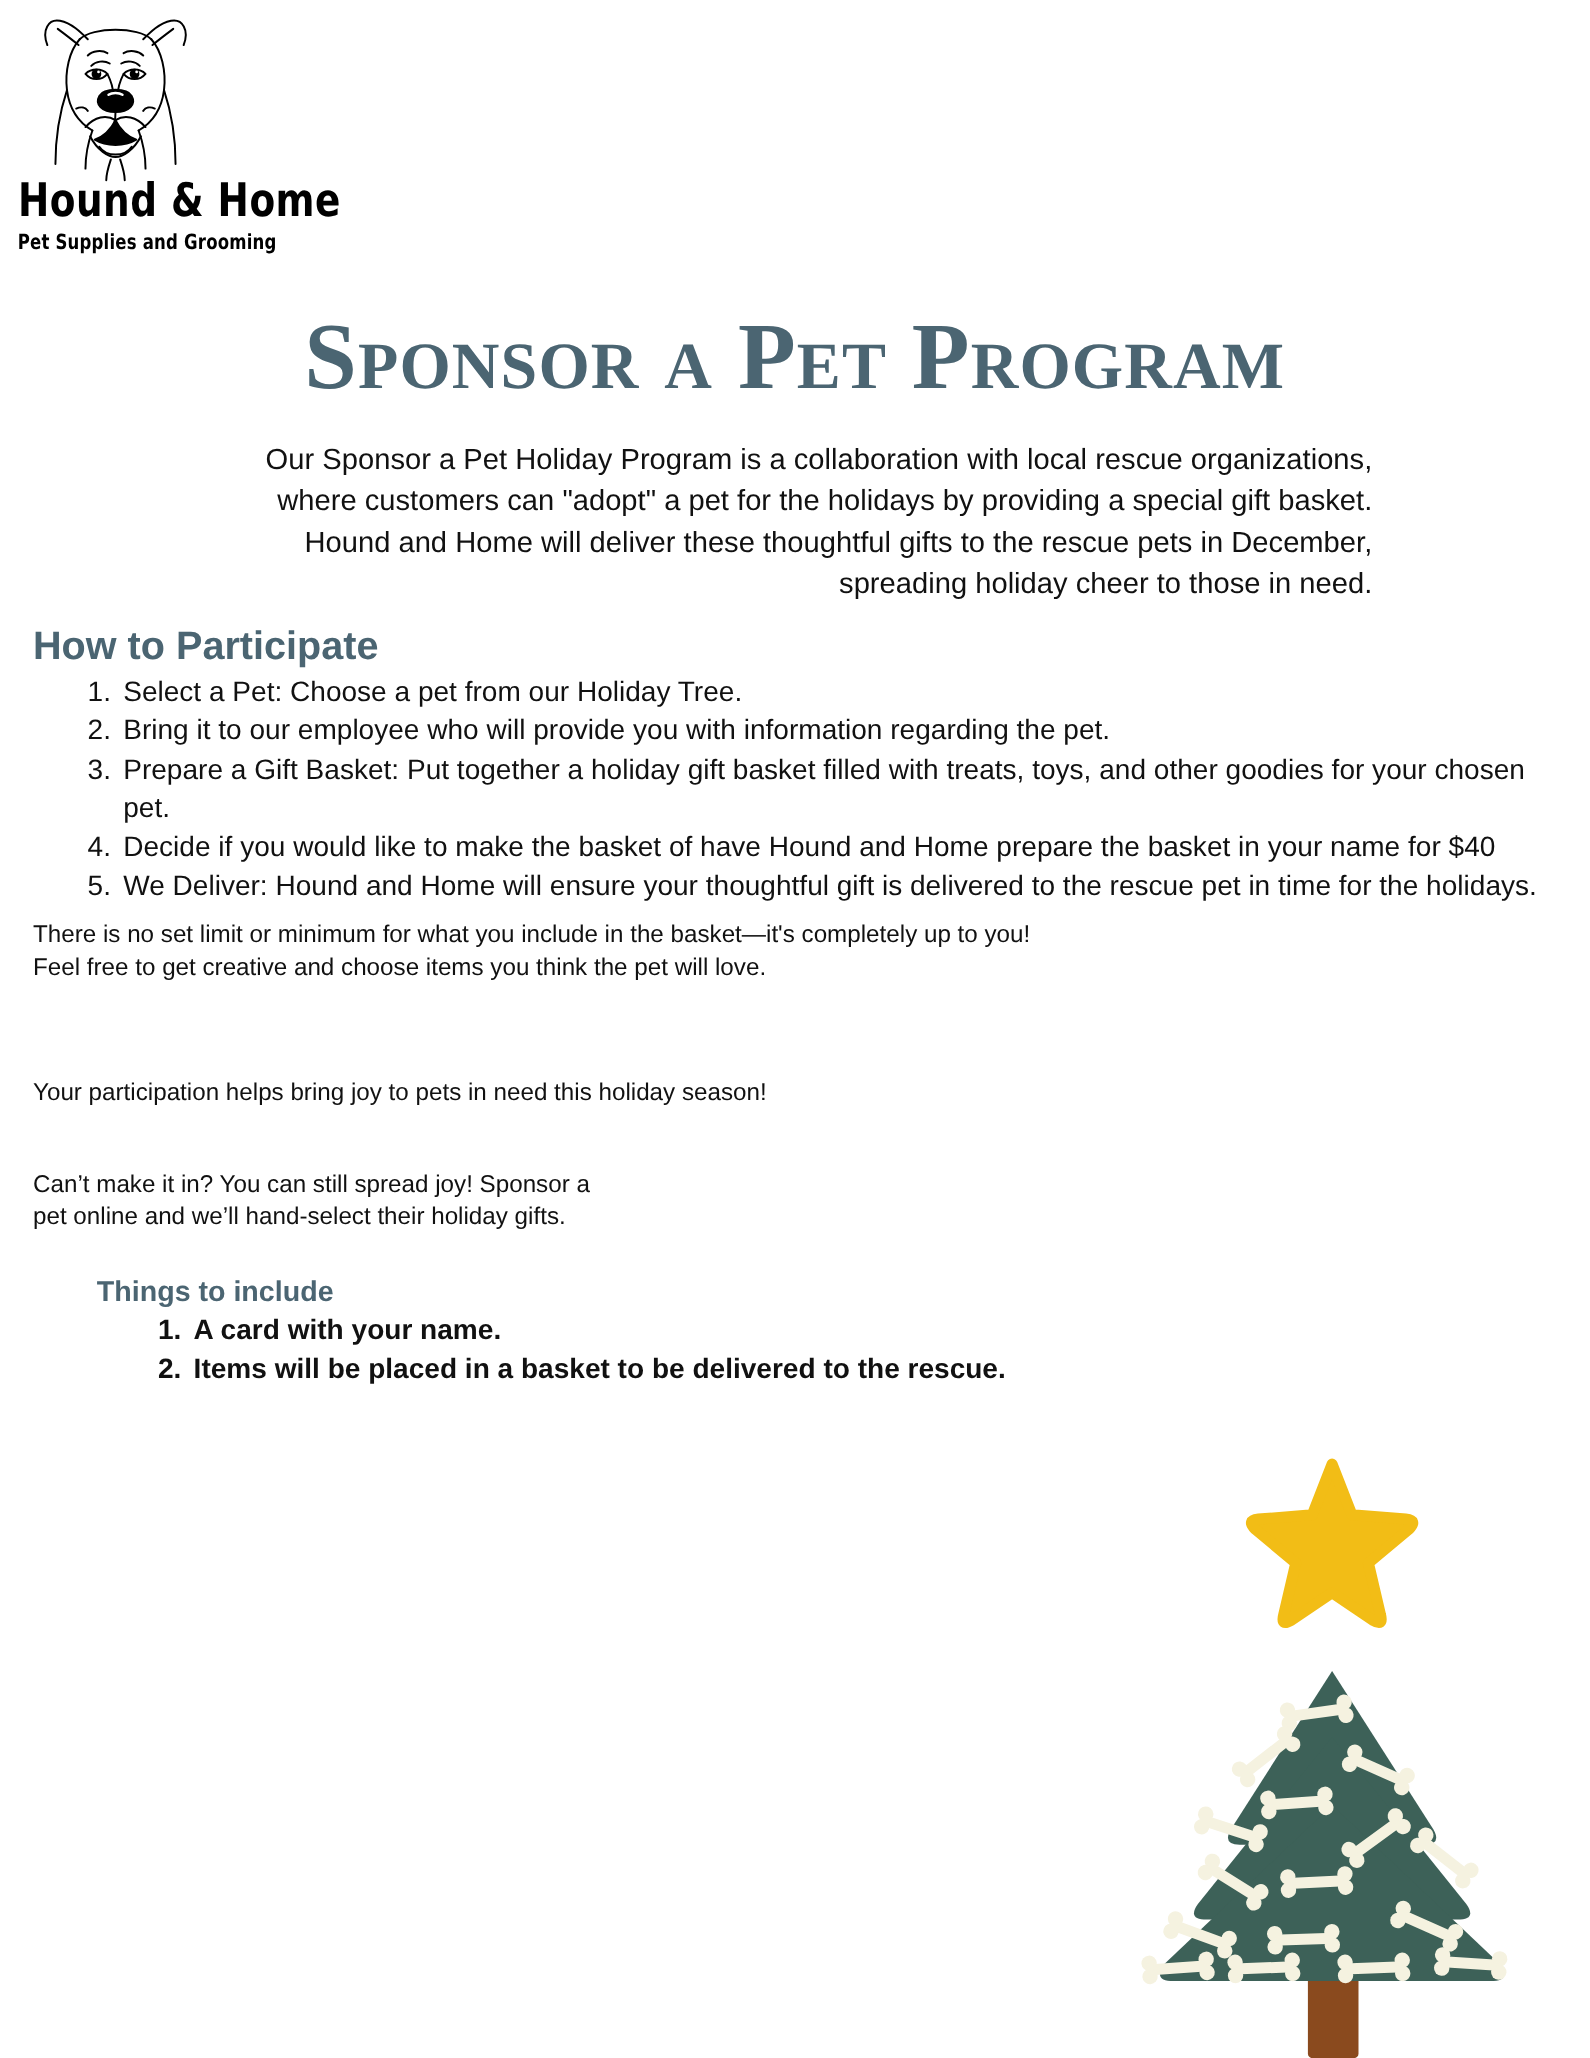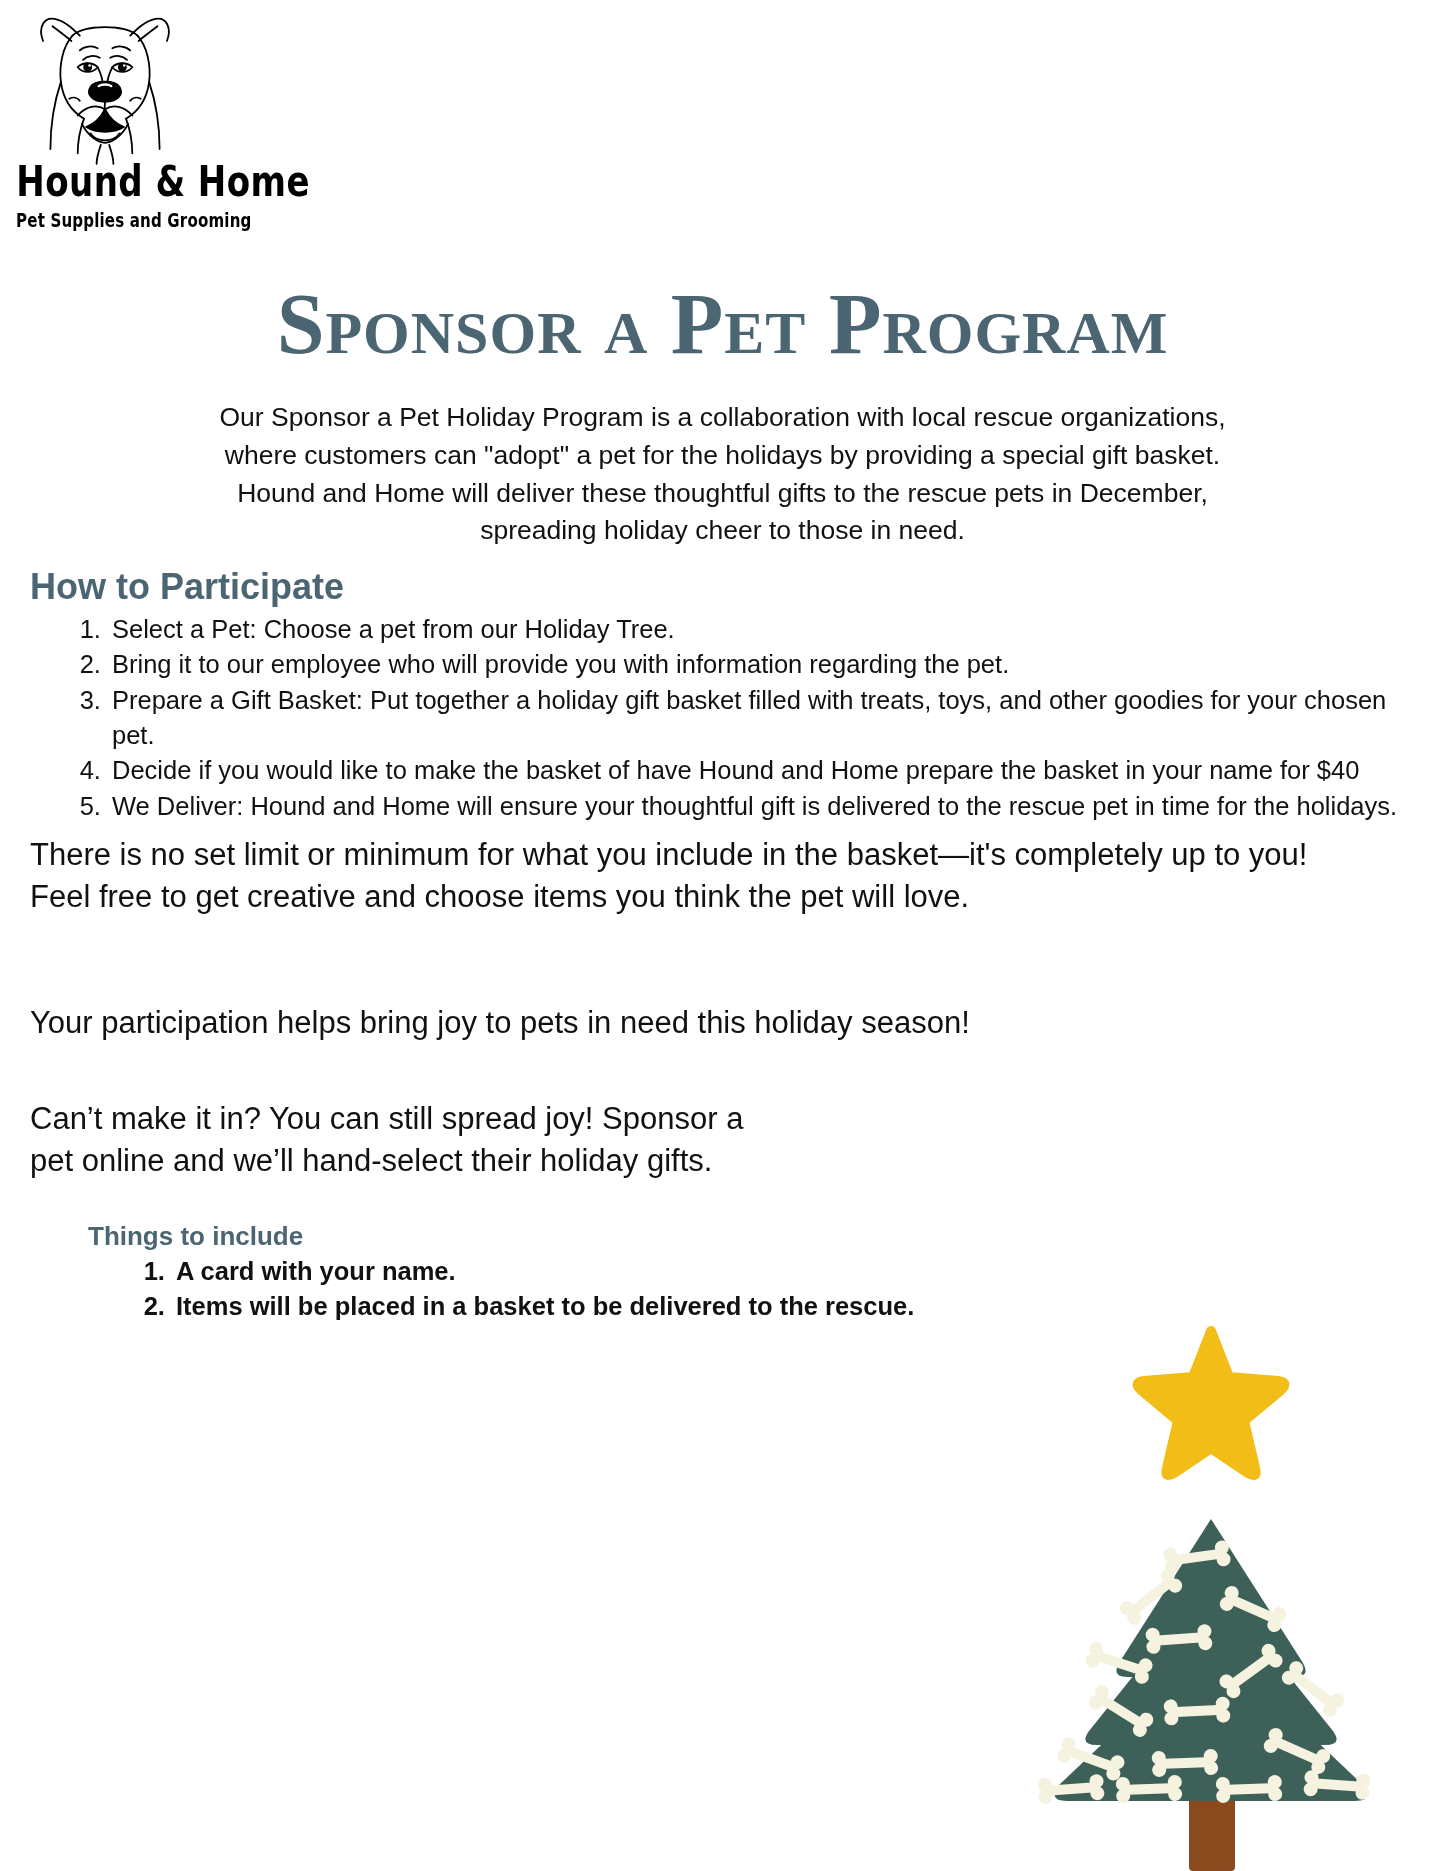--- a/index.html
+++ b/index.html
@@ -55,21 +55,21 @@
     font-variant: small-caps;
     letter-spacing: 1px;
     margin-top: 48px;
     white-space: nowrap;
   }
 
   
   .content { padding: 0 30px; position: relative; z-index: 2; }
 
   .intro {
-    text-align: center;
+    text-align: right;
     font-size: 26.5px;
     line-height: 1.42;
     margin: 30px auto 0;
     max-width: 1050px;
     color: #111;
   }
 
   .section-heading {
     color: #4b6572;
     font-weight: bold;
@@ -89,21 +89,21 @@
   ol.include-list {
     margin: 2px 0 0 0;
     padding-left: 142px;
     font-size: 25.5px;
     line-height: 1.38;
     font-weight: bold;
   }
   ol.include-list li { padding-left: 4px; }
 
   .body-para {
-    font-size: 31px;
+    font-size: 22px;
     line-height: 1.36;
     margin-top: 10px;
   }
   .body-para.tight { margin-top: 0; }
 
   .spacer-lg { height: 74px; }
   .spacer-md { height: 44px; }
   .spacer-sm { height: 22px; }
 
   .narrow { max-width: 790px; }

